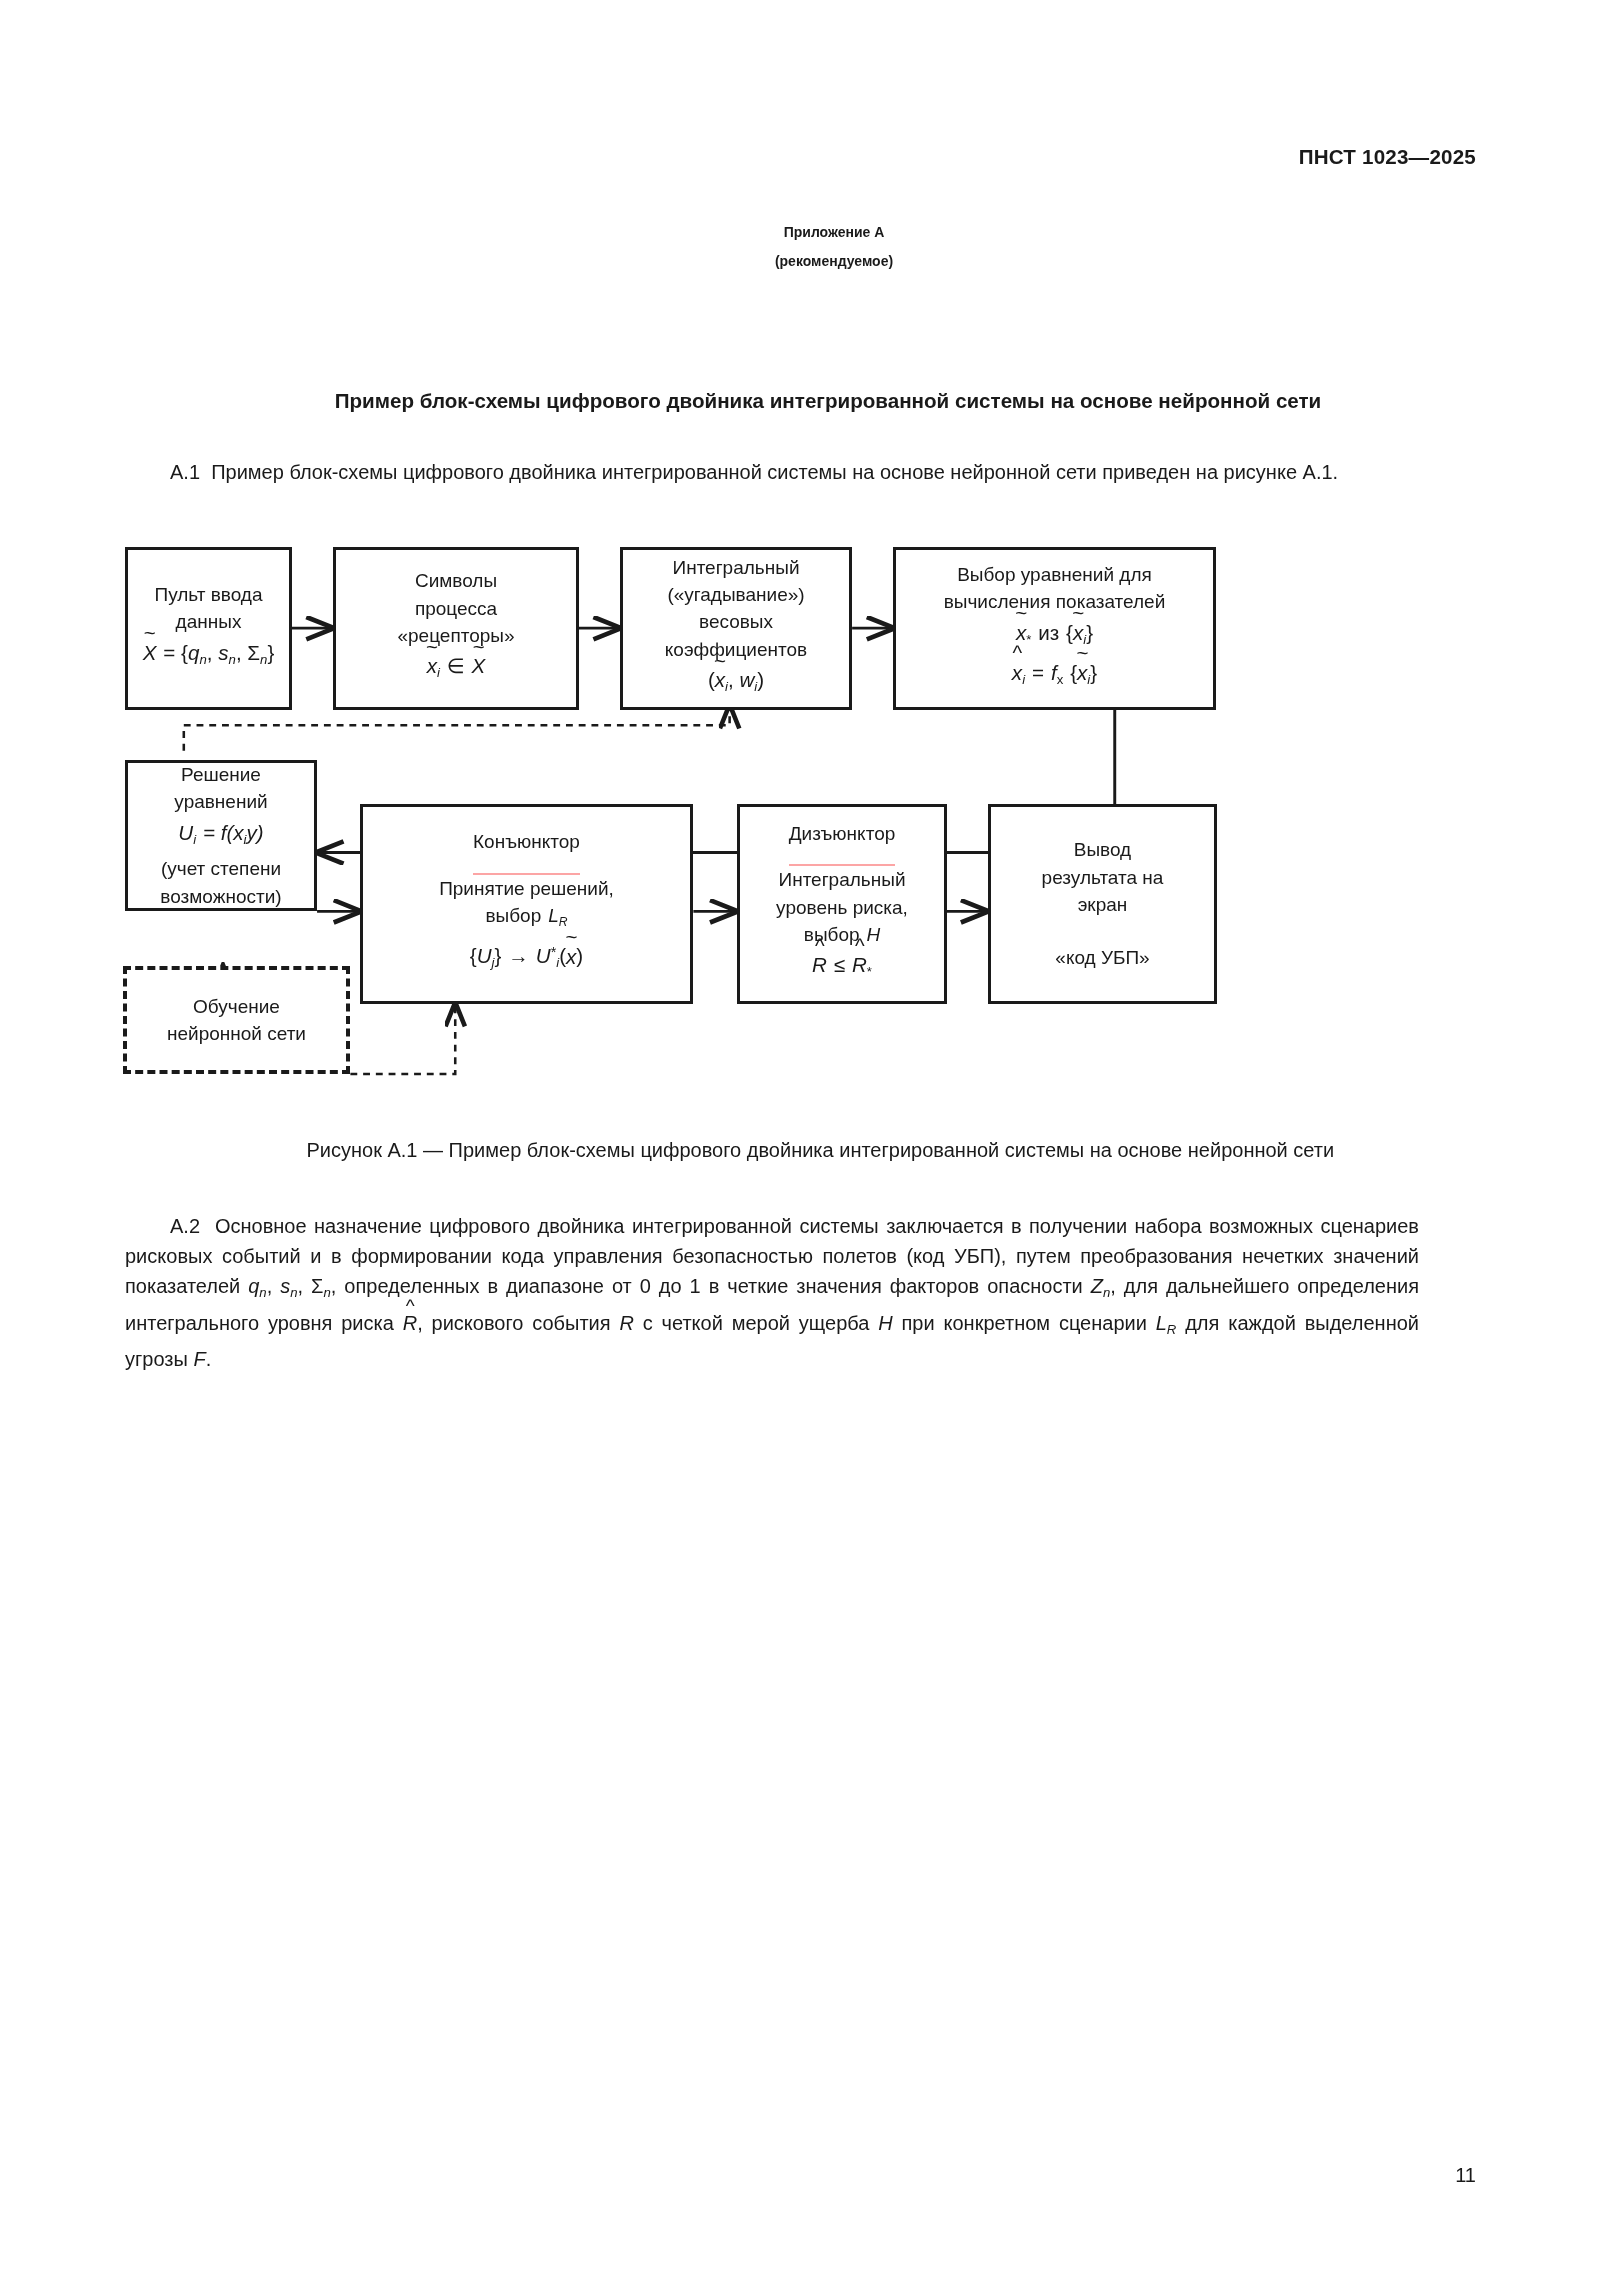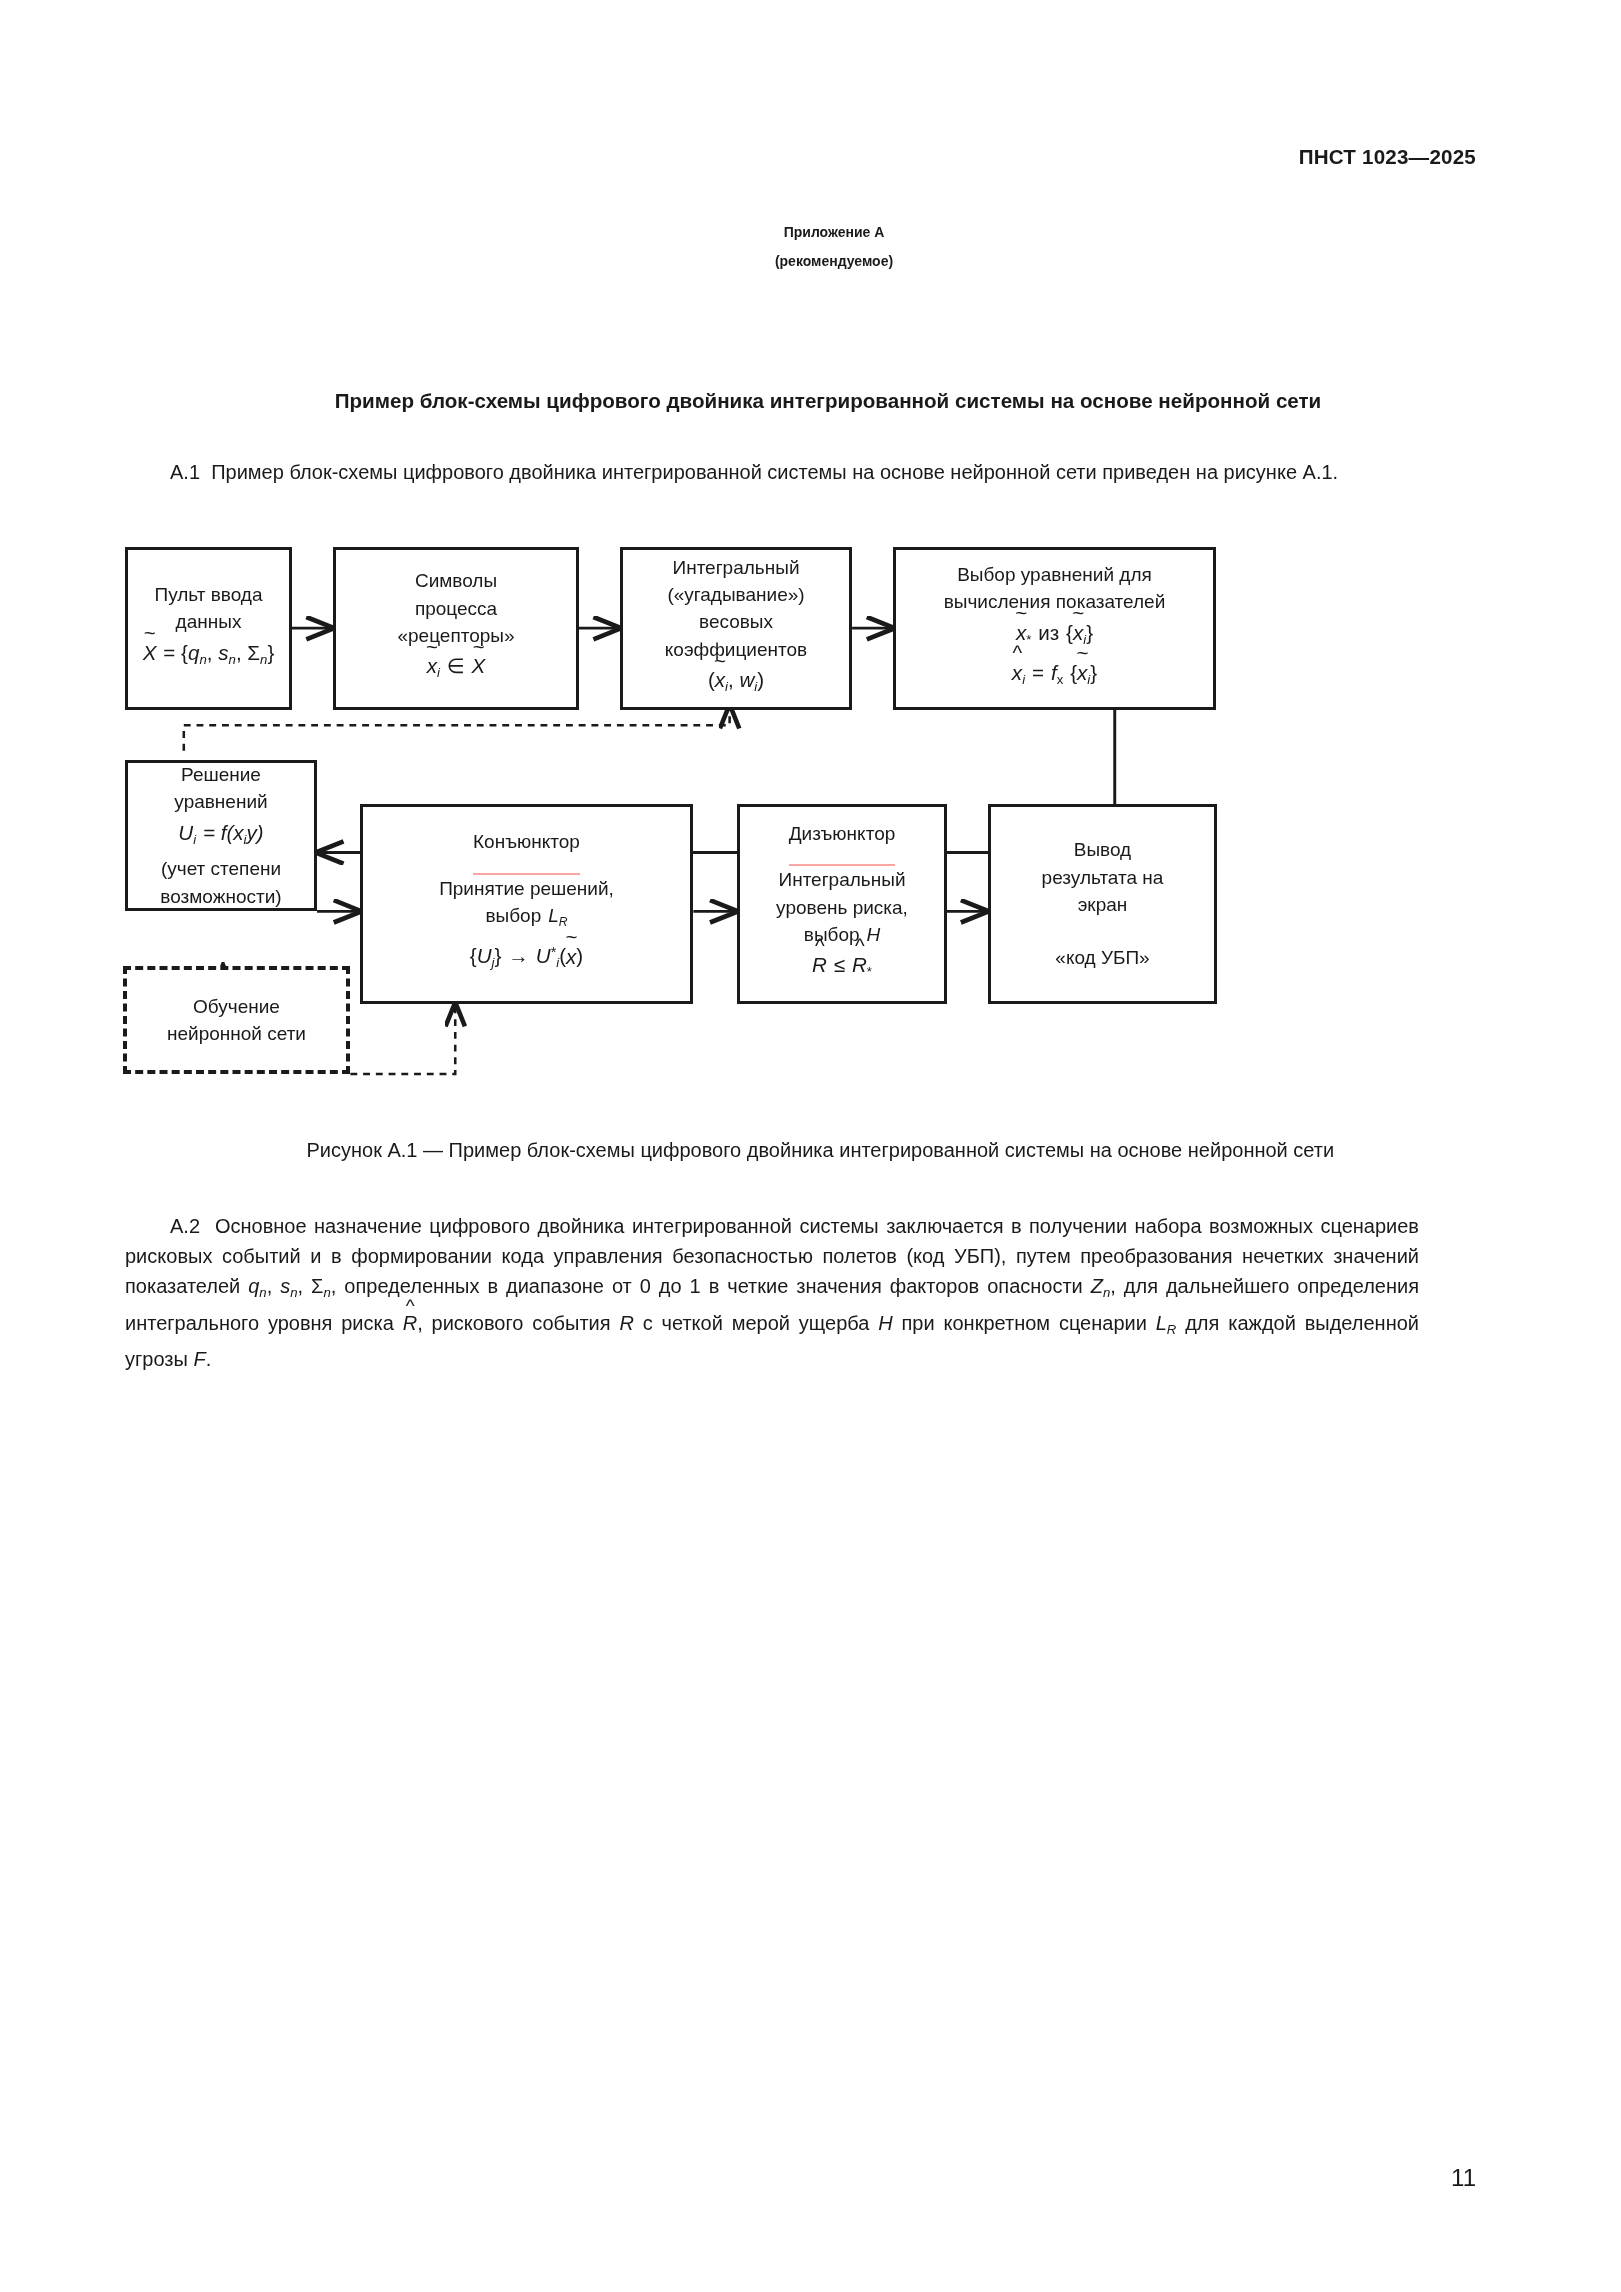--- a/index.html
+++ b/index.html
@@ -171,21 +171,21 @@
     font-size: 20px;
     padding-left: 19.6px;
     box-sizing: border-box;
   }
 
   
   .page-number {
     position: absolute;
     right: 145px;
     top: 2164px;
-    font-size: 24px;
+    font-size: 20px;
   }
 </style>
 </head>
 <body>
 
 <div class="page">
 
   <div class="doc-header">ПНСТ 1023—2025</div>
 
   <div class="annex-title">

